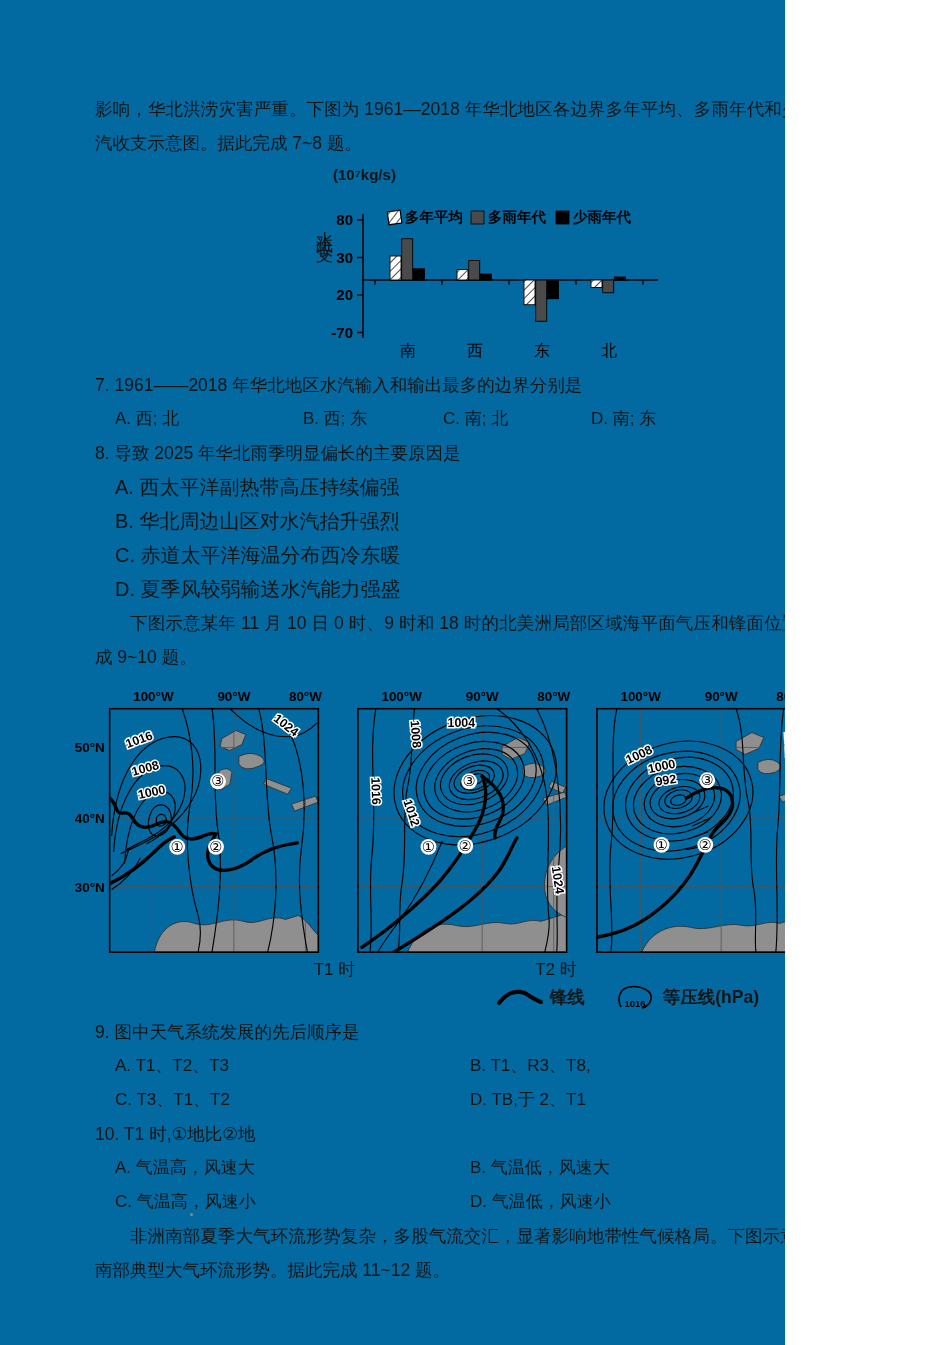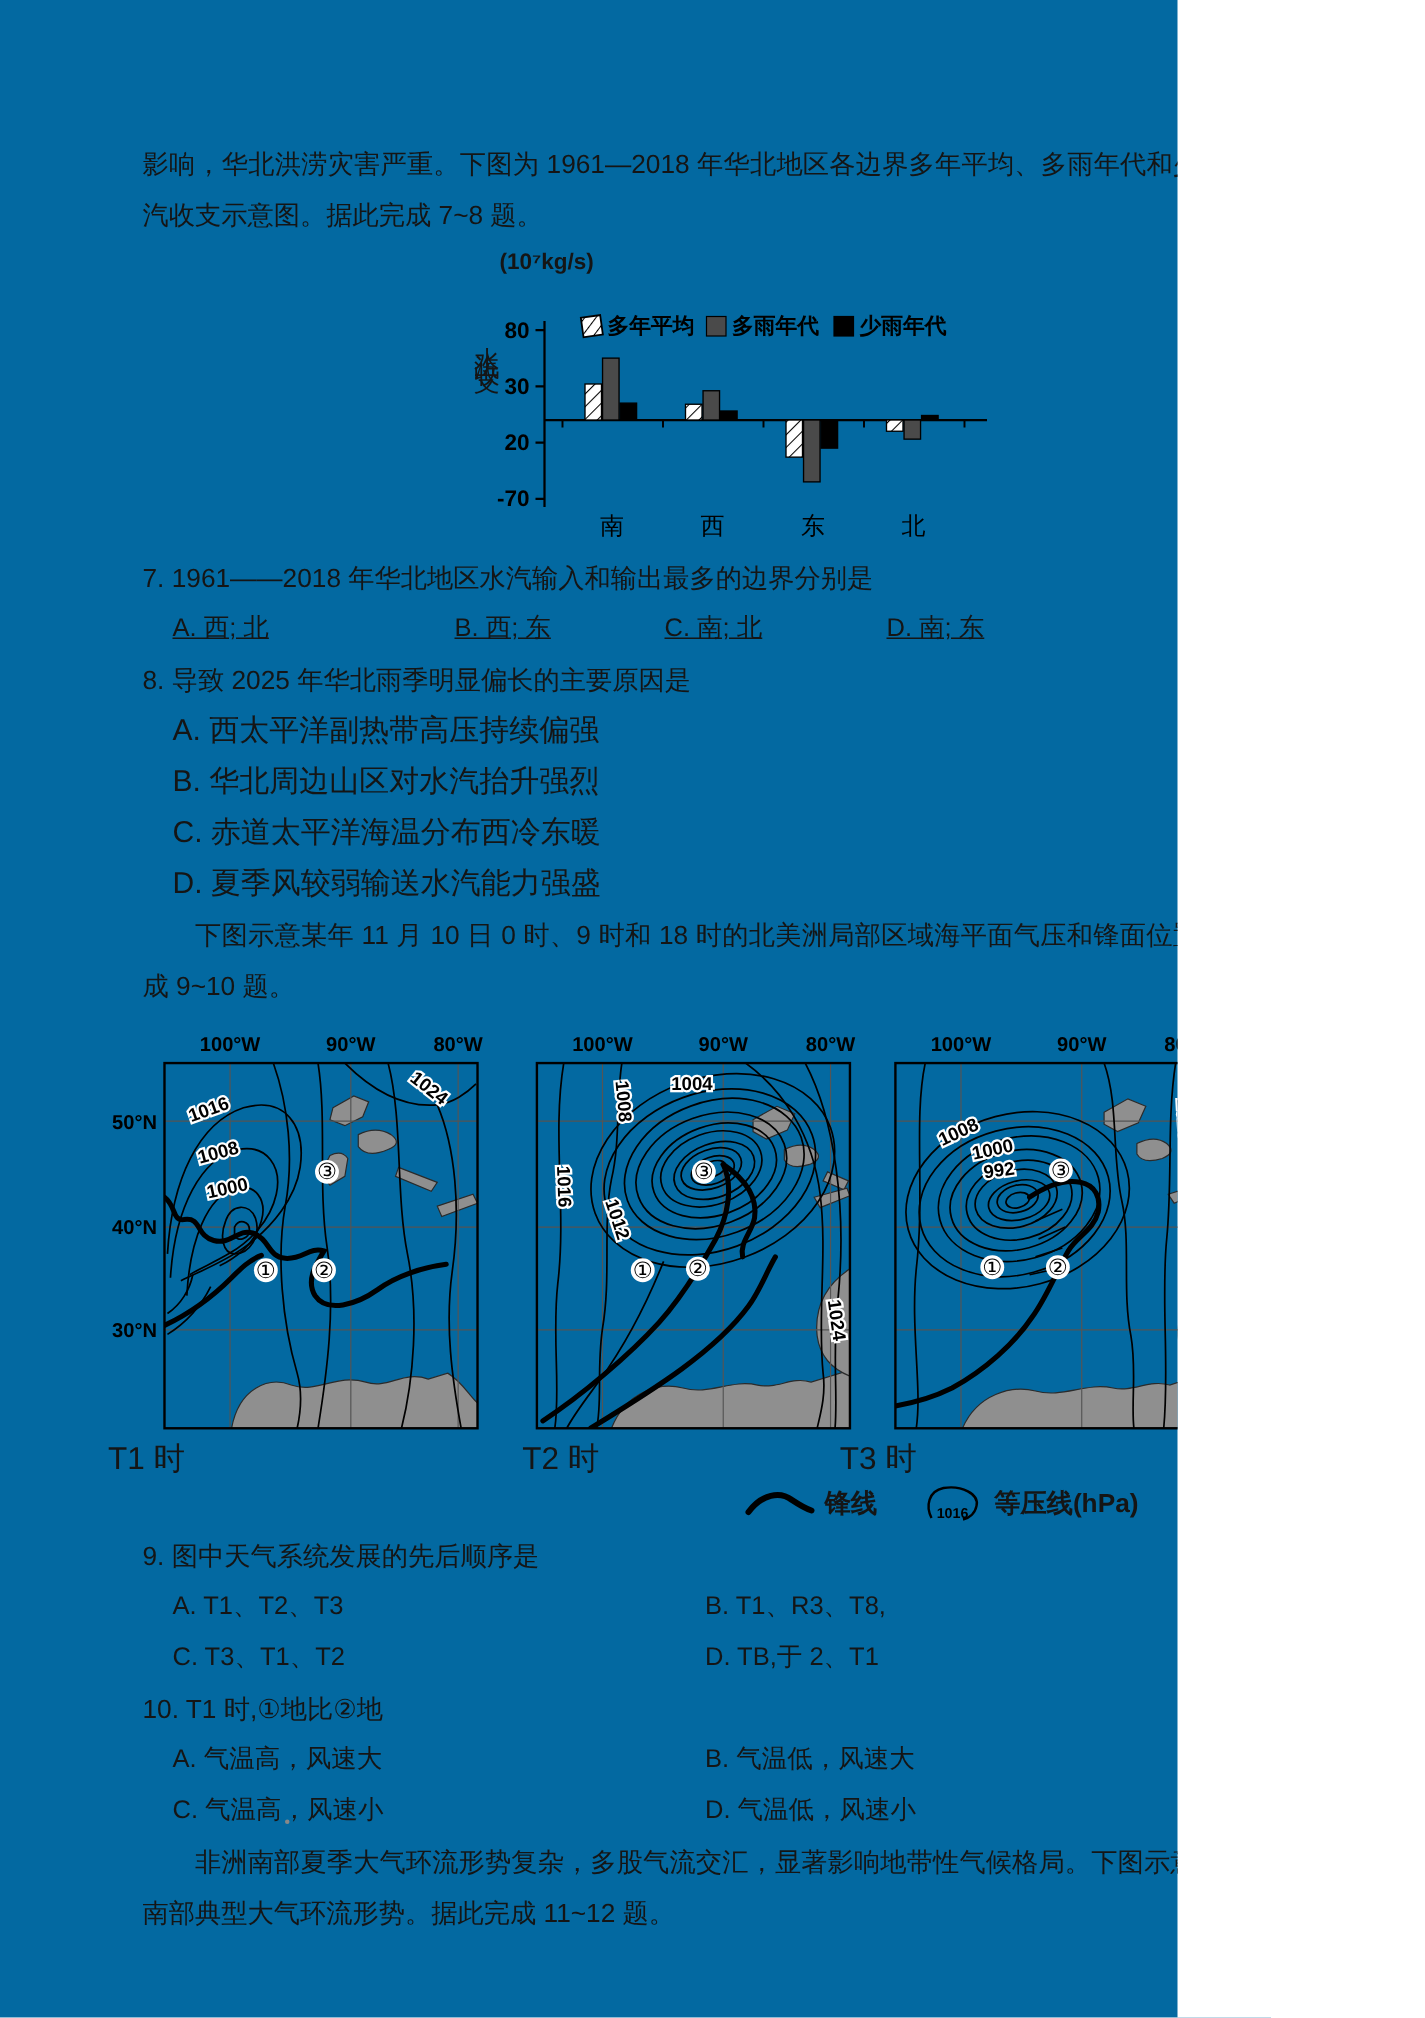--- a/index.html
+++ b/index.html
@@ -2,21 +2,21 @@
 <html><head>
 <meta charset="utf-8">
 <style>
   html,body{margin:0;padding:0;background:#fff;}
   .page{position:relative;width:785px;height:1345px;background:#0369a1;overflow:hidden;
         font-family:"Liberation Sans","DejaVu Sans",sans-serif;color:#151515;}
   .content{position:absolute;left:95px;top:92px;width:775px;}
   p.body{font-size:17.5px;line-height:34px;margin:0;text-align:justify;}
   .indent{text-indent:2em;}
   .qstem{font-size:17.5px;line-height:34px;margin:0;}
-  .optrow{display:flex;font-size:17px;line-height:34px;padding-left:20px;text-decoration:underline;}
+  .optrow{display:flex;font-size:17px;line-height:34px;padding-left:20px;}
   .optrow .o1{width:188px;} .optrow .o2{width:140px;} .optrow .o3{width:148px;}
   .optcol{display:flex;font-size:17px;line-height:34px;padding-left:20px;gap:25px;}
   .optcol .c1{width:330px;}
   .optline{font-size:20px;line-height:34px;padding-left:20px;}
   
   .chartwrap{position:relative;width:390px;height:200px;margin:6px 0 2px 208px;}
   .chart-unit{position:absolute;left:30px;top:0;font-size:15px;font-weight:bold;}
   .chart-ylab{position:absolute;left:10px;top:52px;writing-mode:vertical-rl;
               font-size:17px;letter-spacing:5px;}
   .chartwrap svg{position:absolute;left:0;top:22px;}
@@ -28,21 +28,21 @@
   .wmap .water path{fill:#8f8f8f;stroke:#2b2b2b;stroke-width:0.8;}
   .wmap .isol path, .wmap .isol ellipse{fill:none;stroke:#000;stroke-width:1.15;}
   .wmap .front path{fill:none;stroke:#000;stroke-width:3.4;stroke-linecap:round;}
   .wmap .rung{stroke:#000;stroke-width:1.1;}
   .lon,.lat{font-size:13.5px;font-weight:bold;text-anchor:middle;fill:#000;}
   .lat{text-anchor:end;} .latR{text-anchor:start;}
   .iso{font-size:12.5px;font-weight:bold;fill:#000;text-anchor:middle;
        paint-order:stroke;stroke:#fff;stroke-width:3px;}
   .mk{font-size:15px;text-anchor:middle;fill:#000;}
   .caprow{display:flex;gap:10px;margin-left:-40px;}
-  .cap{font-size:21px;text-align:left;}
+  .cap{font-size:17px;text-align:right;}
   .cap.c1{width:285px;transform:translateX(17px);}
   .cap.c2{width:230px;}
   .cap.c3{width:285px;transform:translateX(-27px);}
   .legrow{display:flex;justify-content:flex-end;align-items:center;gap:30px;
           margin:2px 0 4px -20px;font-size:17.5px;font-weight:bold;}
   .legitem{display:flex;align-items:center;gap:6px;}
   .dot{position:absolute;left:190px;top:1213px;width:3px;height:3px;background:#888;border-radius:50%;}
 </style>
 </head>
 <body>

